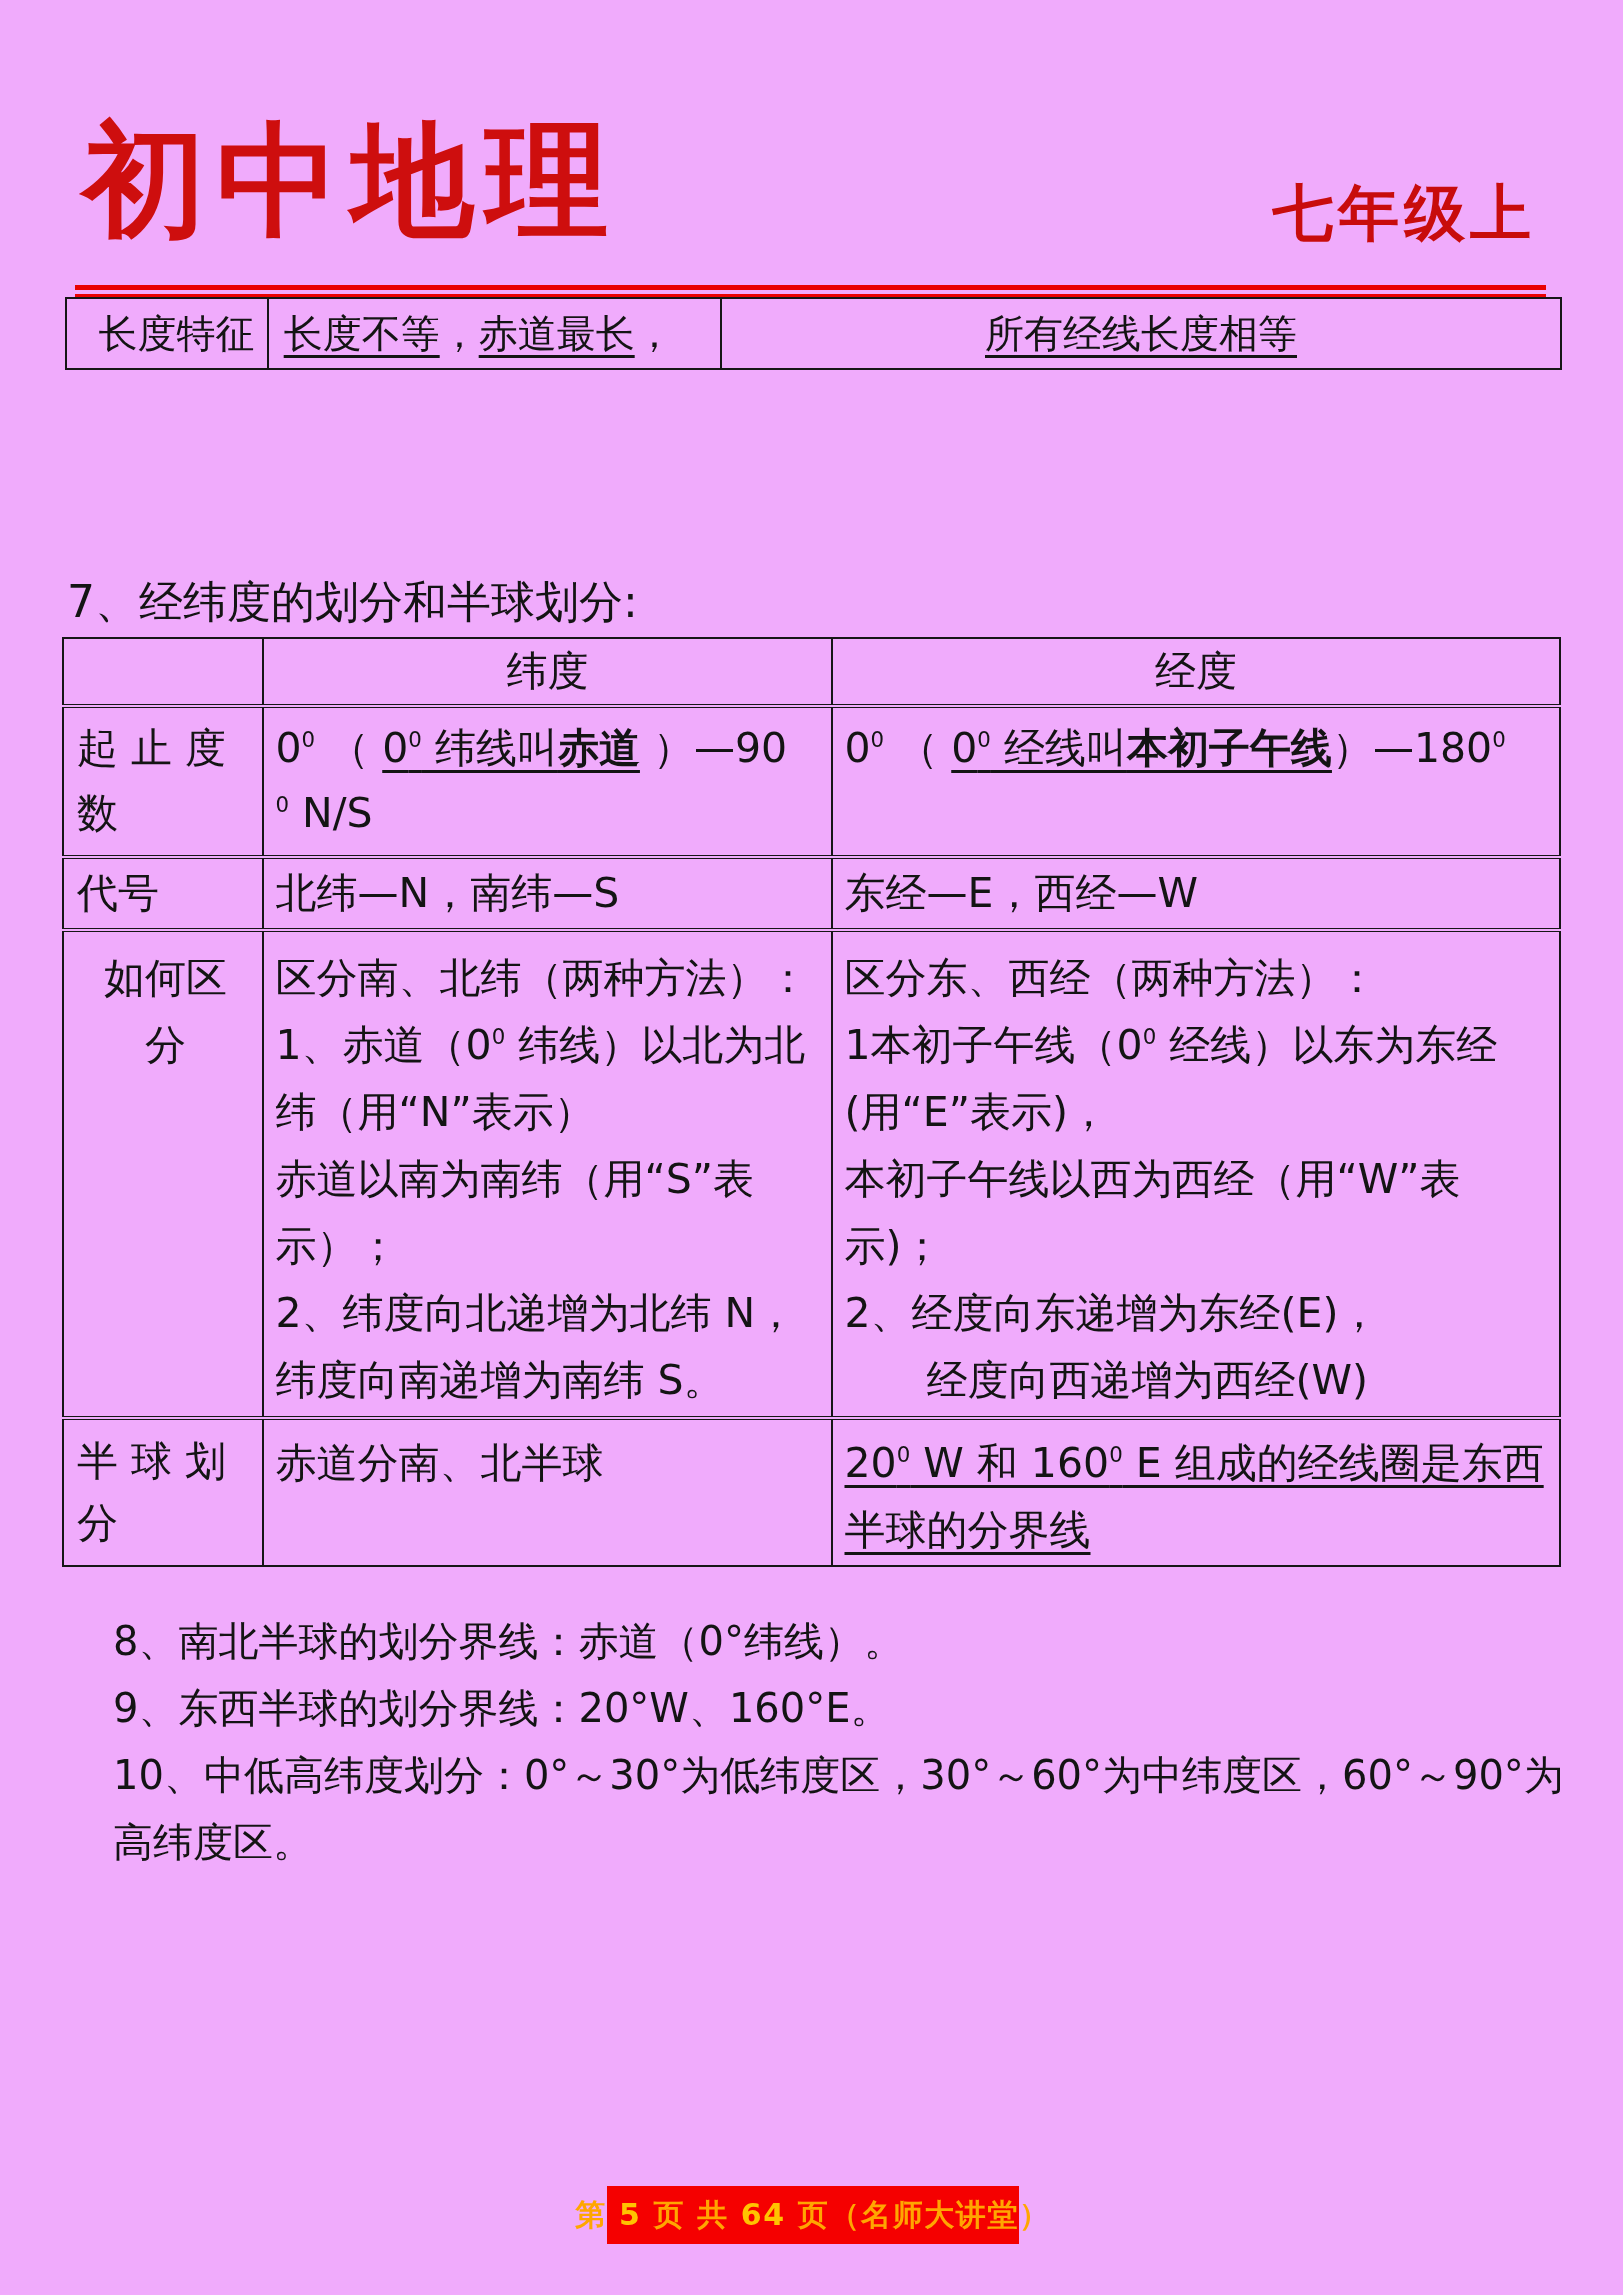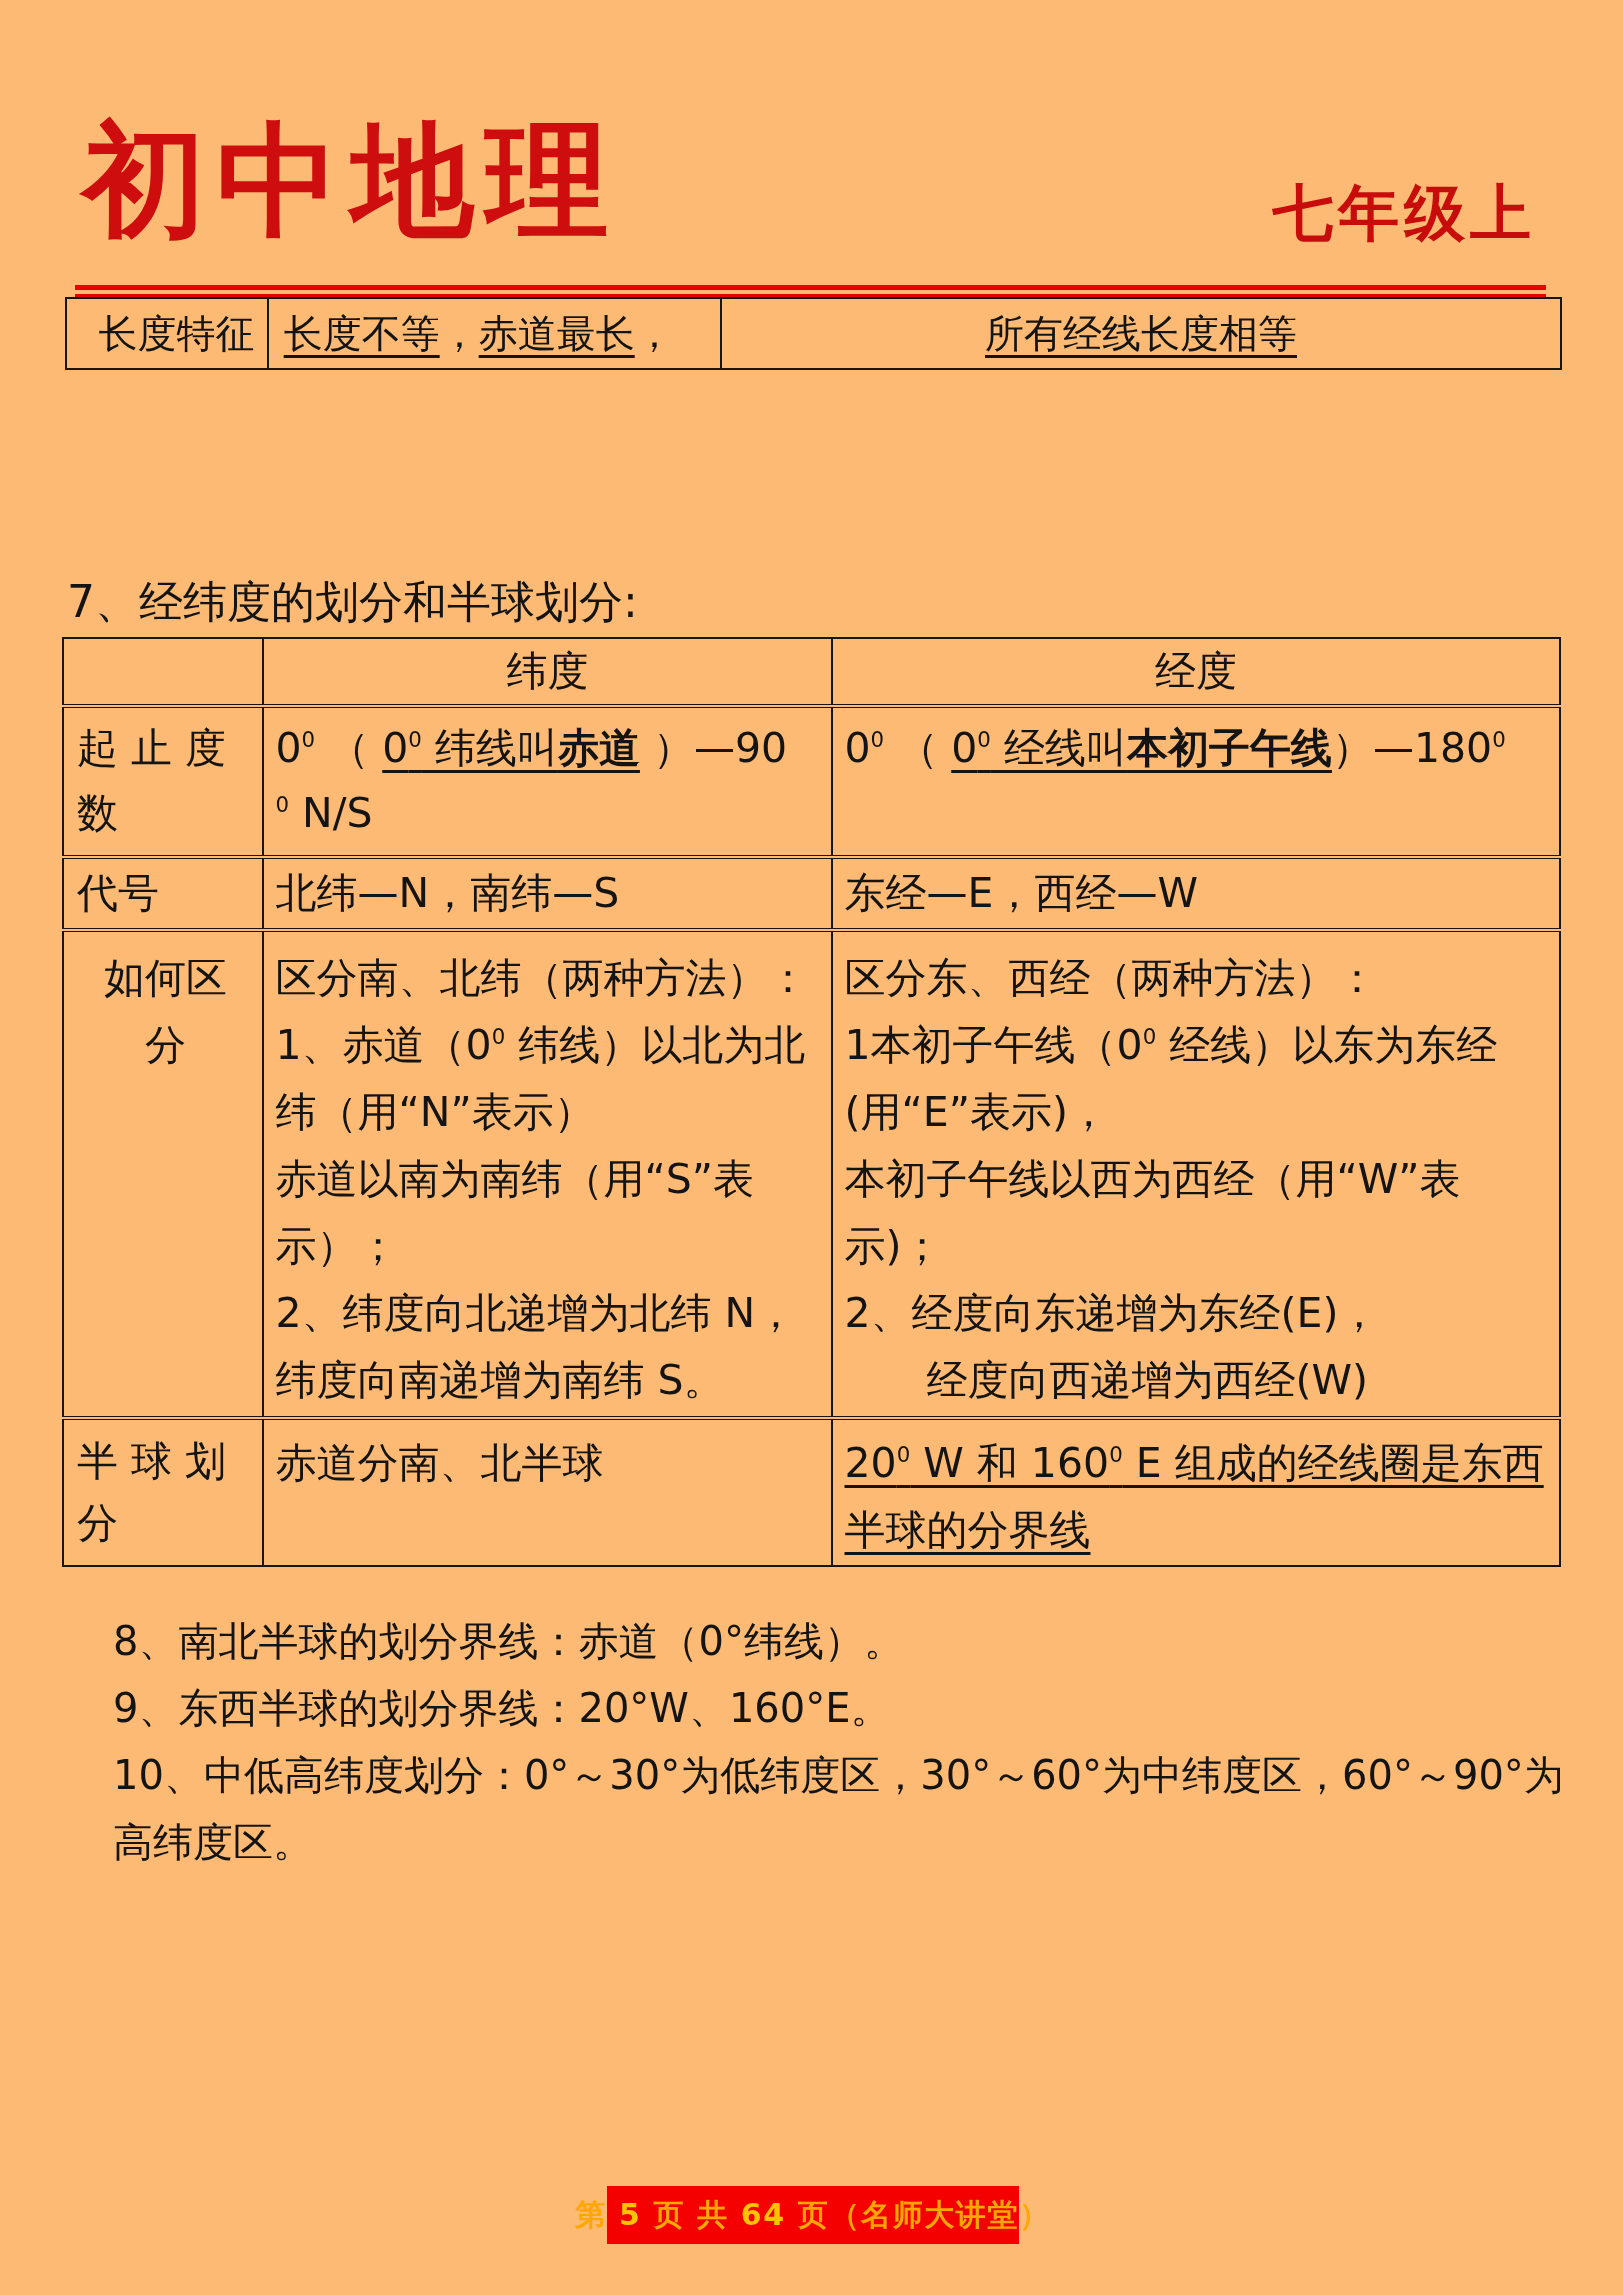--- a/index.html
+++ b/index.html
@@ -1,19 +1,19 @@
 <!DOCTYPE html>
 <html style="font-size:13px"><head>
 <meta charset="utf-8">
 <style>
   html,body { margin:0; padding:0; }
   body { background:#e8e8e6; }
   .page {
     position:relative; width:1623px; height:2295px; margin:0 auto;
-    background:#fdba74; color:#141414; overflow:hidden;
+    background:#f0abfc; color:#141414; overflow:hidden;
     font-family:"DejaVu Sans","Liberation Sans",sans-serif;
   }
   
   .doc-title {
     position:absolute; left:82px; top:119px;
     font-size:123px; line-height:1; font-weight:900;
     color:#ce0e0e; letter-spacing:11.5px; white-space:nowrap;
   }
   .grade {
     position:absolute; right:87px; top:182px;

